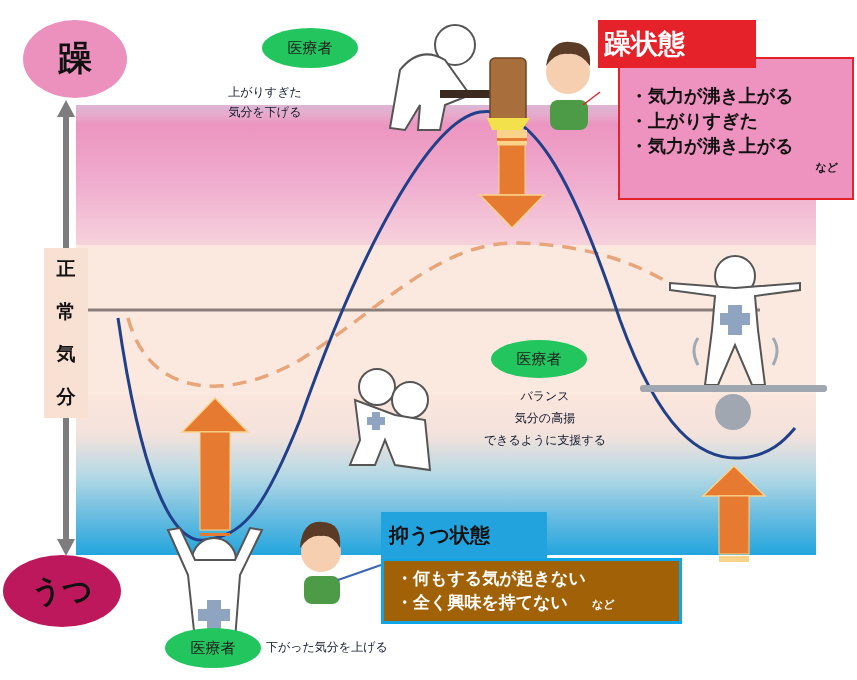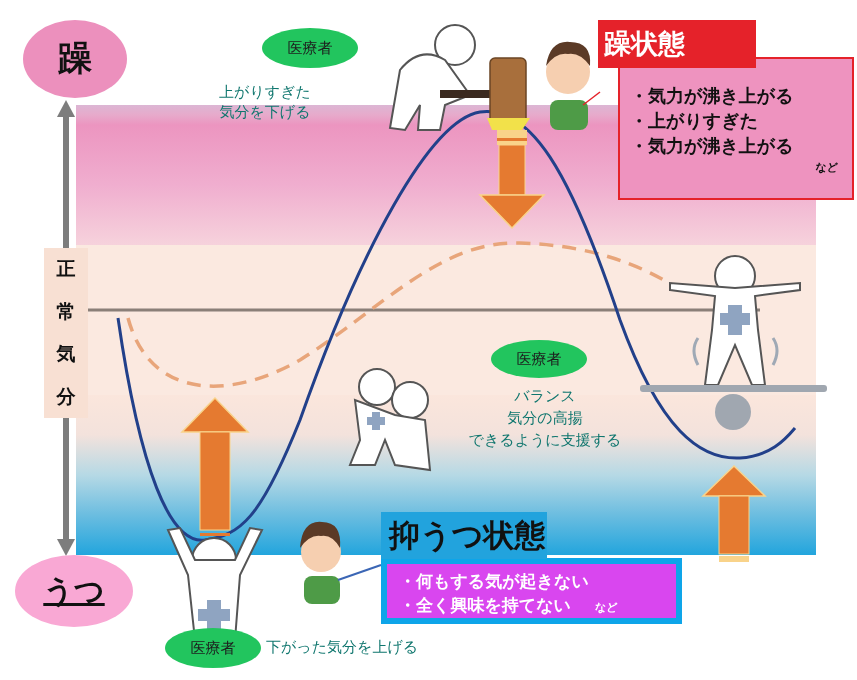--- a/index.html
+++ b/index.html
@@ -6,34 +6,34 @@
   body { width:857px; height:680px; position:relative; overflow:hidden;
          font-family:"DejaVu Sans", sans-serif; color:#111; }
   .bg-band { position:absolute; left:76px; width:740px; }
   .band-mania { top:105px; height:140px;
     background:linear-gradient(to bottom,#dcb6d4 0px,#e7aacb 10px,#ec95c0 20px,#f0aecf 80px,#f6d2dc 140px); }
   .band-normal { top:245px; height:200px; background:#fbe9e0; }
   .band-dep { top:395px; height:160px;
     background:linear-gradient(to bottom,#fbe6dc 0px,#f3e2dc 40px,#b6d9e5 80px,#6bbde0 120px,#22a5dd 160px); }
   .pill { position:absolute; border-radius:50%; display:flex; align-items:center; justify-content:center; }
   .pill-mania { left:23px; top:20px; width:104px; height:78px; background:#ec90bd; font-size:34px; font-weight:bold; }
-  .pill-dep { left:15px; top:555px; width:118px; height:72px; background:#f9a8d4; font-size:30px; font-weight:bold;text-decoration:underline; }
+  .pill-dep { left:3px; top:555px; width:118px; height:72px; background:#be185d; font-size:30px; font-weight:bold; }
   .pill-med { background:#22c55e; font-size:15px; color:#1d1d1d; }
   .axis-line { position:absolute; left:63px; width:6px; background:#7d7d7d; }
   .axis-label { position:absolute; left:44px; top:248px; width:44px; height:170px; background:#f8e0d3;
     display:flex; flex-direction:column; align-items:center; justify-content:space-around; font-size:19px; font-weight:bold; }
-  .caption { position:absolute; font-size:15px; line-height:20px; text-align:center; color:#0f766e; }
+  .caption { position:absolute; font-size:12px; line-height:20px; text-align:center; color:#0f172a; }
   .state-box-mania-title { position:absolute; left:598px; top:20px; width:158px; height:48px; background:#e5222a;
     color:#fff; font-size:27px; font-weight:bold; display:flex; align-items:center; padding-left:6px; box-sizing:border-box; }
   .state-box-mania { position:absolute; left:598px; top:57px; width:236px; height:143px; background:#ee93bf;
     border:2px solid #e5222a; box-sizing:border-box; padding:12px 8px 0 10px; font-weight:bold; font-size:18px; line-height:25px;margin-left:20px; }
   .state-box-dep-title { position:absolute; left:381px; top:512px; width:166px; height:47px; background:#22a3dd;
-    color:#111; font-size:31px; font-weight:bold; display:flex; align-items:center; padding-left:8px; box-sizing:border-box; }
-  .state-box-dep { position:absolute; left:381px; top:558px; width:301px; height:66px; background:#d946ef;
-    border:6px solid #0ea5e9; box-sizing:border-box; color:#fff; font-weight:bold; font-size:17px; line-height:24px; padding:5px 0 16px 12px; }
+    color:#111; font-size:20px; font-weight:bold; display:flex; align-items:center; padding-left:8px; box-sizing:border-box; }
+  .state-box-dep { position:absolute; left:381px; top:558px; width:301px; height:66px; background:#a16207;
+    border:3px solid #0ea5e9; box-sizing:border-box; color:#fff; font-weight:bold; font-size:17px; line-height:24px; padding:5px 0 16px 12px; }
   .nado { font-size:11px; font-weight:bold; }
   svg { position:absolute; left:0; top:0; }
 </style>
 </head>
 <body>
 
 <div class="bg-band band-mania"></div>
 <div class="bg-band band-normal"></div>
 <div class="bg-band band-dep"></div>
 

